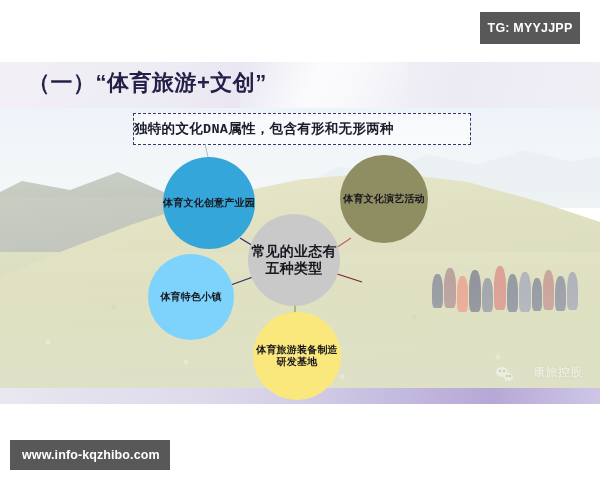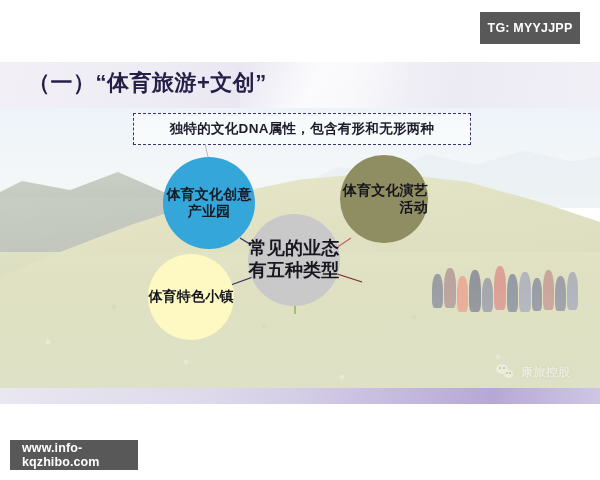--- a/index.html
+++ b/index.html
@@ -160,22 +160,22 @@
   #dna-box {
     position: absolute;
     left: 133px;
     top: 51px;
     width: 336px;
     height: 30px;
     border: 1.5px dashed #3c3560;
     background: rgba(255,255,255,.55);
     display: flex;
     align-items: center;
-    justify-content: center;
     z-index: 12;
+    font-family: Liberation Mono, monospace;
   }
   #dna-box span {
     font-size: 13.5px;
     font-weight: bold;
     color: #1c1c2b;
     letter-spacing: .3px;
     white-space: nowrap;
   }
 
   
@@ -186,44 +186,44 @@
     position: absolute;
     border-radius: 50%;
     display: flex;
     align-items: center;
     justify-content: center;
     text-align: center;
     z-index: 16;
     box-sizing: border-box;
   }
   .node .lbl {
-    font-size: 14px;
+    font-size: 10px;
     font-weight: bold;
     color: #17171f;
     line-height: 1.22;
     letter-spacing: .2px;
   }
   #node-park    { left:163px; top:95px;  width:92px;  height:92px;  background:#35a6d9; }
   #node-show    { left:340px; top:93px;  width:88px;  height:88px;  background:#8f8d62; }
   #node-center  { left:248px; top:152px; width:92px;  height:92px;  background:#c9c9c9; }
-  #node-town    { left:148px; top:192px; width:86px;  height:86px;  background:#fef9c3; }
+  #node-town    { left:148px; top:192px; width:86px;  height:86px;  background:#7dd3fc; }
   #node-goods   { left:358px; top:188px; width:90px;  height:90px;  background:#d8cc9c; }
   #node-base    { left:253px; top:250px; width:88px;  height:88px;  background:#fbe87d; }
 
-  #node-center .lbl { font-size: 18px; }
+  #node-center .lbl { font-size: 14px; }
   #node-show .lbl, #node-goods .lbl { color:#15151c;text-align:right; }
 
   
   #watermark {
     position: absolute;
     left: 496px;
     top: 302px;
     display: flex;
-    align-items: flex-start;
-    gap: 8px;
+    align-items: flex-end;
+    gap: 20px;
     z-index: 20;
     opacity: .42;
   }
   #watermark .wechat {
     width: 17px; height: 14px;
     position: relative;
   }
   #watermark .wechat .b1 {
     position:absolute; left:0; top:0; width:12px; height:10px;
     background:#ffffff; border-radius:50%;
@@ -241,21 +241,21 @@
     color: #ffffff;
     text-shadow: 0 0 2px rgba(120,120,100,.55);
     letter-spacing: .4px;
   }
 
   
   #footer-badge {
     position: absolute;
     left: 10px;
     top: 440px;
-    width: 128px;
+    width: 160px;
     height: 30px;
     background: #585858;
     display: flex;
     align-items: center;
     z-index: 40;
   }
   #footer-badge span {
     color: #ffffff;
     font-size: 12.5px;
     font-weight: bold;
@@ -330,20 +330,23 @@
   </div>
   <div id="node-show" class="node">
     <div class="lbl">体育文化演艺活动</div>
   </div>
   <div id="node-center" class="node">
     <div class="lbl">常见的业态有五种类型</div>
   </div>
   <div id="node-town" class="node">
     <div class="lbl">体育特色小镇</div>
   </div>
+  <div id="node-base" class="node">
+    <div class="lbl">体育旅游装备制造研发基地</div>
+  </div>
 
   <div id="watermark">
     <div class="wechat">
       <div class="b1"></div>
       <div class="b2"></div>
       <div class="d" style="left:3px;top:3px;"></div>
       <div class="d" style="left:7px;top:3px;"></div>
       <div class="d" style="right:5px;bottom:4px;"></div>
       <div class="d" style="right:2px;bottom:4px;"></div>
     </div>

